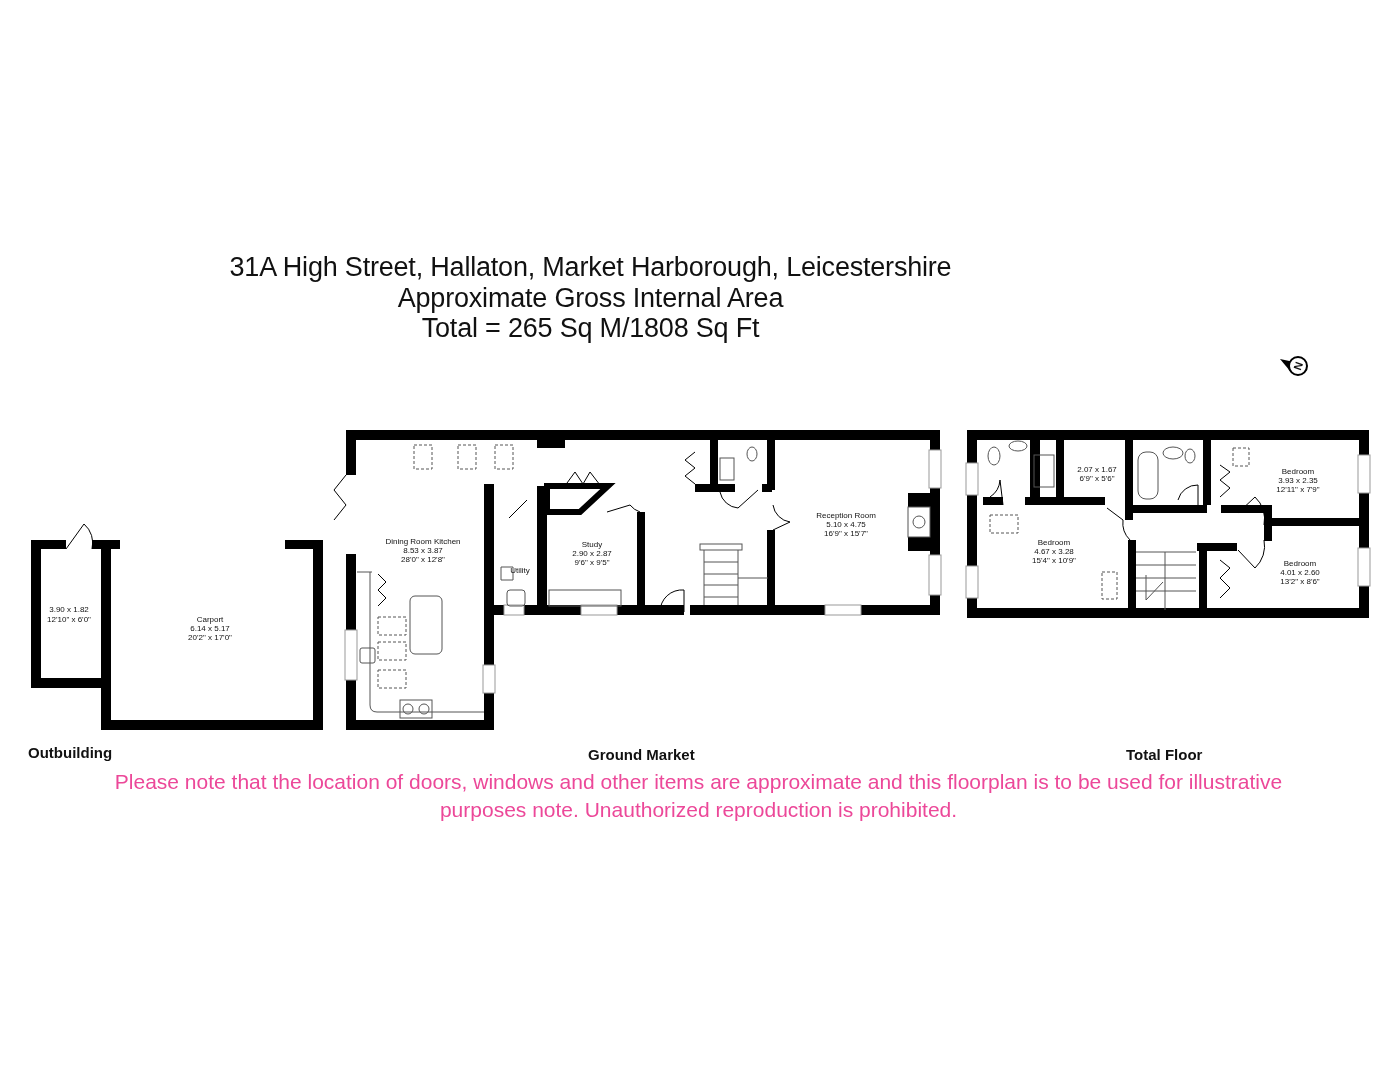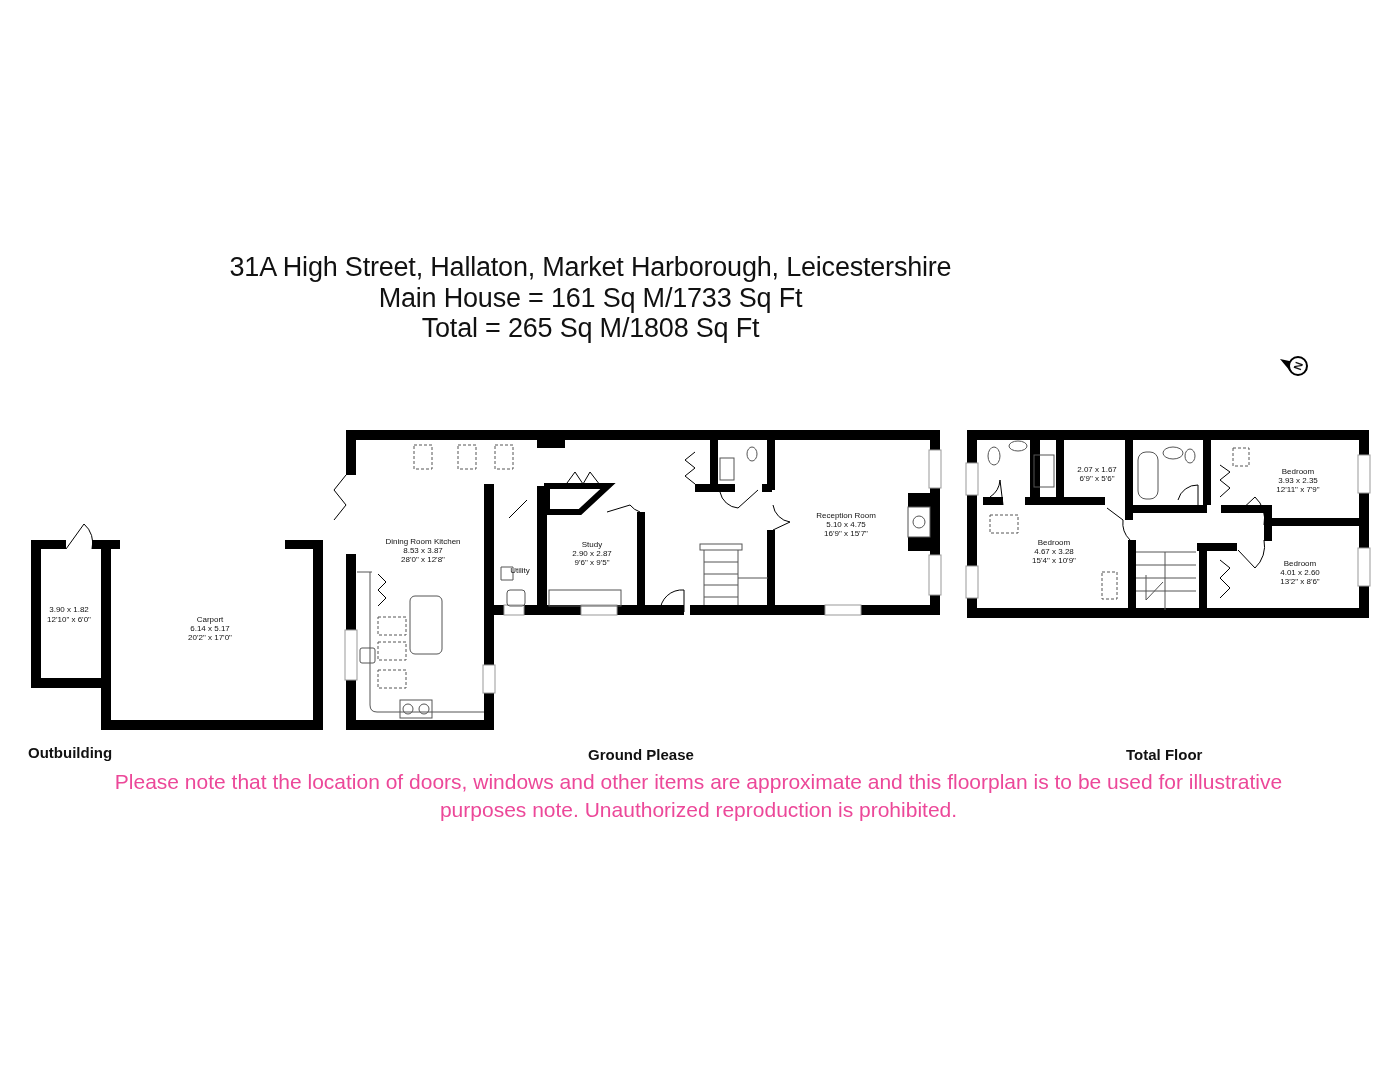--- a/index.html
+++ b/index.html
@@ -10,21 +10,21 @@
     .floor-label { position: absolute; font-weight: bold; font-size: 15px; color: #111; text-align: right; }
     .note { position: absolute; left: 0; top: 768px; width: 1397px; text-align: center; color: #ec4899; font-size: 21px; line-height: 28px; }
     .compass { position: absolute; left: 1278px; top: 353px; }
     svg text { font-family: "Liberation Sans", sans-serif; fill: #111; }
   </style>
 </head>
 <body>
 
 <div class="header">
   <div class="line">31A High Street, Hallaton, Market Harborough, Leicestershire</div>
-  <div class="line">Main House = 161 Sq M/1733 Sq Ft</div>
+  <div class="line">Approximate Gross Internal Area</div>
   <div class="line">Total = 265 Sq M/1808 Sq Ft</div>
 </div>
 
 <div class="compass">
   <svg width="34" height="28" viewBox="0 0 34 28">
     <polygon points="2,6 16,9 12,18" fill="#000"></polygon>
     <circle cx="20" cy="13" r="9" fill="#fff" stroke="#000" stroke-width="2"></circle>
     <text x="20" y="17" font-size="11" font-weight="bold" text-anchor="middle" transform="rotate(-70 20 13)">N</text>
   </svg>
 </div>
@@ -219,19 +219,19 @@
     </g>
     <g>
       <text x="1300" y="566">Bedroom</text>
       <text x="1300" y="575">4.01 x 2.60</text>
       <text x="1300" y="584">13'2" x 8'6"</text>
     </g>
   </g>
 </svg>
 
 <div class="floor-label" style="left:28px; top:744px;">Outbuilding</div>
-<div class="floor-label" style="left:588px; top:746px;">Ground Please</div>
+<div class="floor-label" style="left:588px; top:746px;">Ground Market</div>
 <div class="floor-label" style="left:1126px; top:746px;">Total Floor</div>
 
 <div class="note">
   <div>Please note that the location of doors, windows and other items are approximate and this floorplan is to be used for illustrative</div>
   <div>purposes note. Unauthorized reproduction is prohibited.</div>
 </div>
 
 </body></html>

